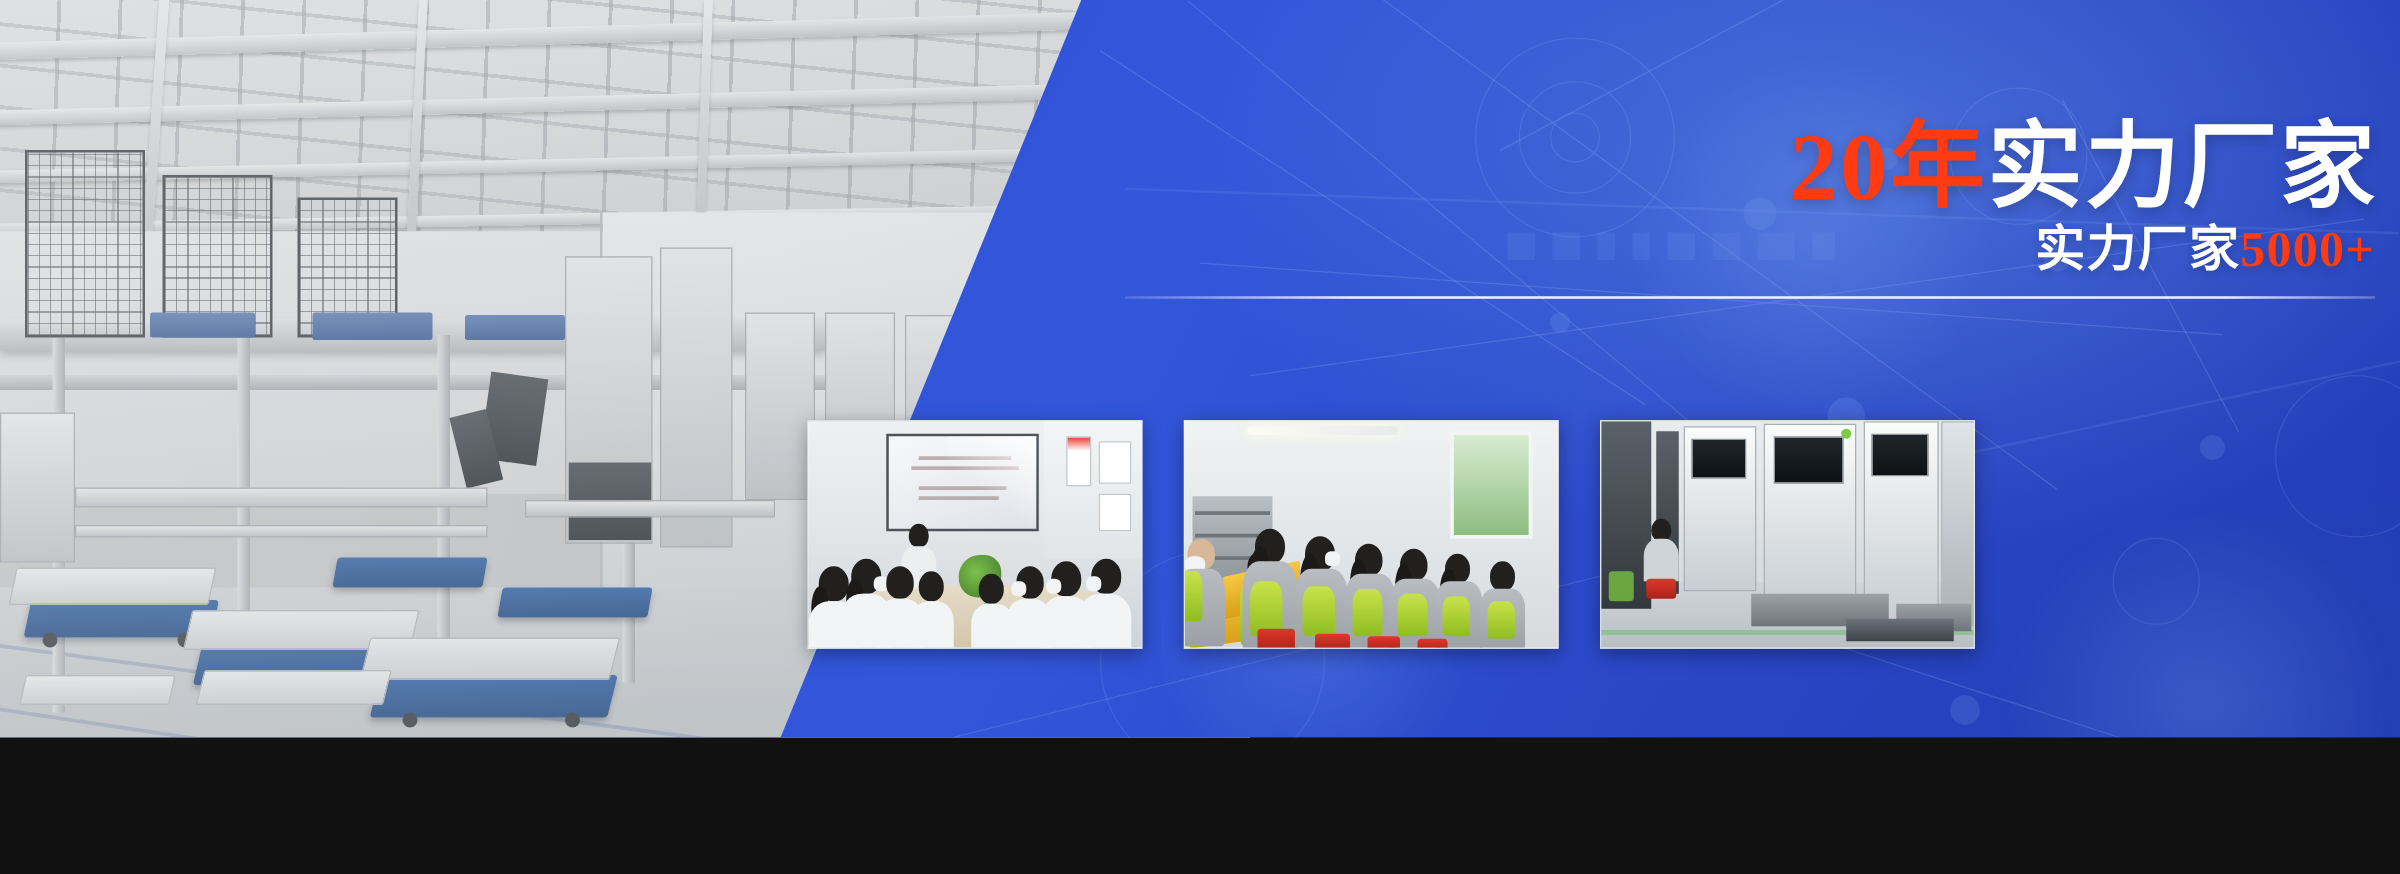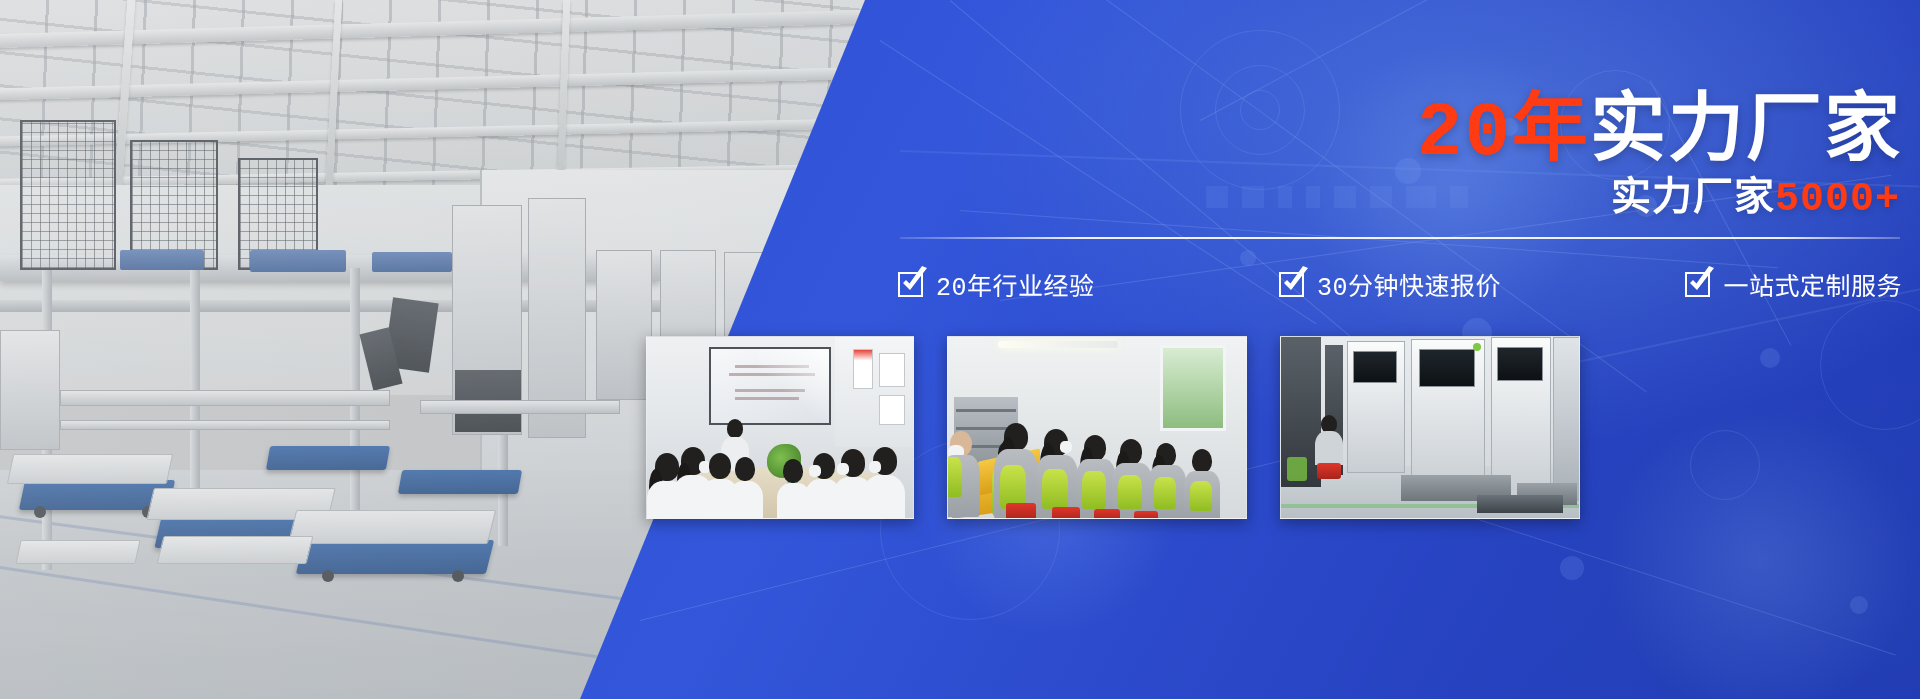--- a/index.html
+++ b/index.html
@@ -1,20 +1,20 @@
 <!DOCTYPE html>
 <html lang="zh-CN"><head>
 <meta charset="utf-8">
 <title>Factory Banner</title>
 <style>
   html,body{margin:0;padding:0;background:#111;}
   *{box-sizing:border-box;}
   .banner{
-    position:relative;width:1920px;height:699px;overflow:hidden;
-    font-family:Liberation Mono, monospace;
+    position:relative;width:1920px;height:590px;overflow:hidden;
+    font-family:Liberation Serif, serif;
     background:#2c46c8;
   }
 
   
   .photo-left{
     position:absolute;left:0;top:0;width:1000px;height:699px;
     background:#c9cbcc;
     overflow:hidden;
   }
   .pl-ceiling{
@@ -356,50 +356,20 @@
   <div class="headline">
     <span class="hl-red">20年</span><span class="hl-white">实力厂家</span>
   </div>
 
   <div class="subline">
     <span class="sl-white">实力厂家</span><span class="sl-red">5000+</span>
   </div>
 
   <div class="divider"></div>
 
-  <div class="features">
-
-    <div class="feature">
-      <span class="check-box">
-        <svg viewBox="0 0 32 32" aria-hidden="true">
-          <path d="M5 17 L12 24 L29 2 L24 0 L11.5 17.5 L8 14 Z" fill="#ffffff"></path>
-        </svg>
-      </span>
-      <span class="feature-label">20年行业经验</span>
-    </div>
-
-    <div class="feature">
-      <span class="check-box">
-        <svg viewBox="0 0 32 32" aria-hidden="true">
-          <path d="M5 17 L12 24 L29 2 L24 0 L11.5 17.5 L8 14 Z" fill="#ffffff"></path>
-        </svg>
-      </span>
-      <span class="feature-label">30分钟快速报价</span>
-    </div>
-
-    <div class="feature">
-      <span class="check-box">
-        <svg viewBox="0 0 32 32" aria-hidden="true">
-          <path d="M5 17 L12 24 L29 2 L24 0 L11.5 17.5 L8 14 Z" fill="#ffffff"></path>
-        </svg>
-      </span>
-      <span class="feature-label">一站式定制服务</span>
-    </div>
-
-  </div>
 
   <div class="thumbs">
 
     <div class="thumb t1">
       <div class="t1-wall"></div>
       <div class="t1-poster" style="right:8px;top:16px;width:26px;height:34px;"></div>
       <div class="t1-poster red" style="right:40px;top:12px;width:20px;height:40px;"></div>
       <div class="t1-poster" style="right:8px;top:58px;width:26px;height:30px;"></div>
       <div class="t1-screen">
         <div class="t1-txt" style="left:24px;top:16px;width:74px;"></div>

